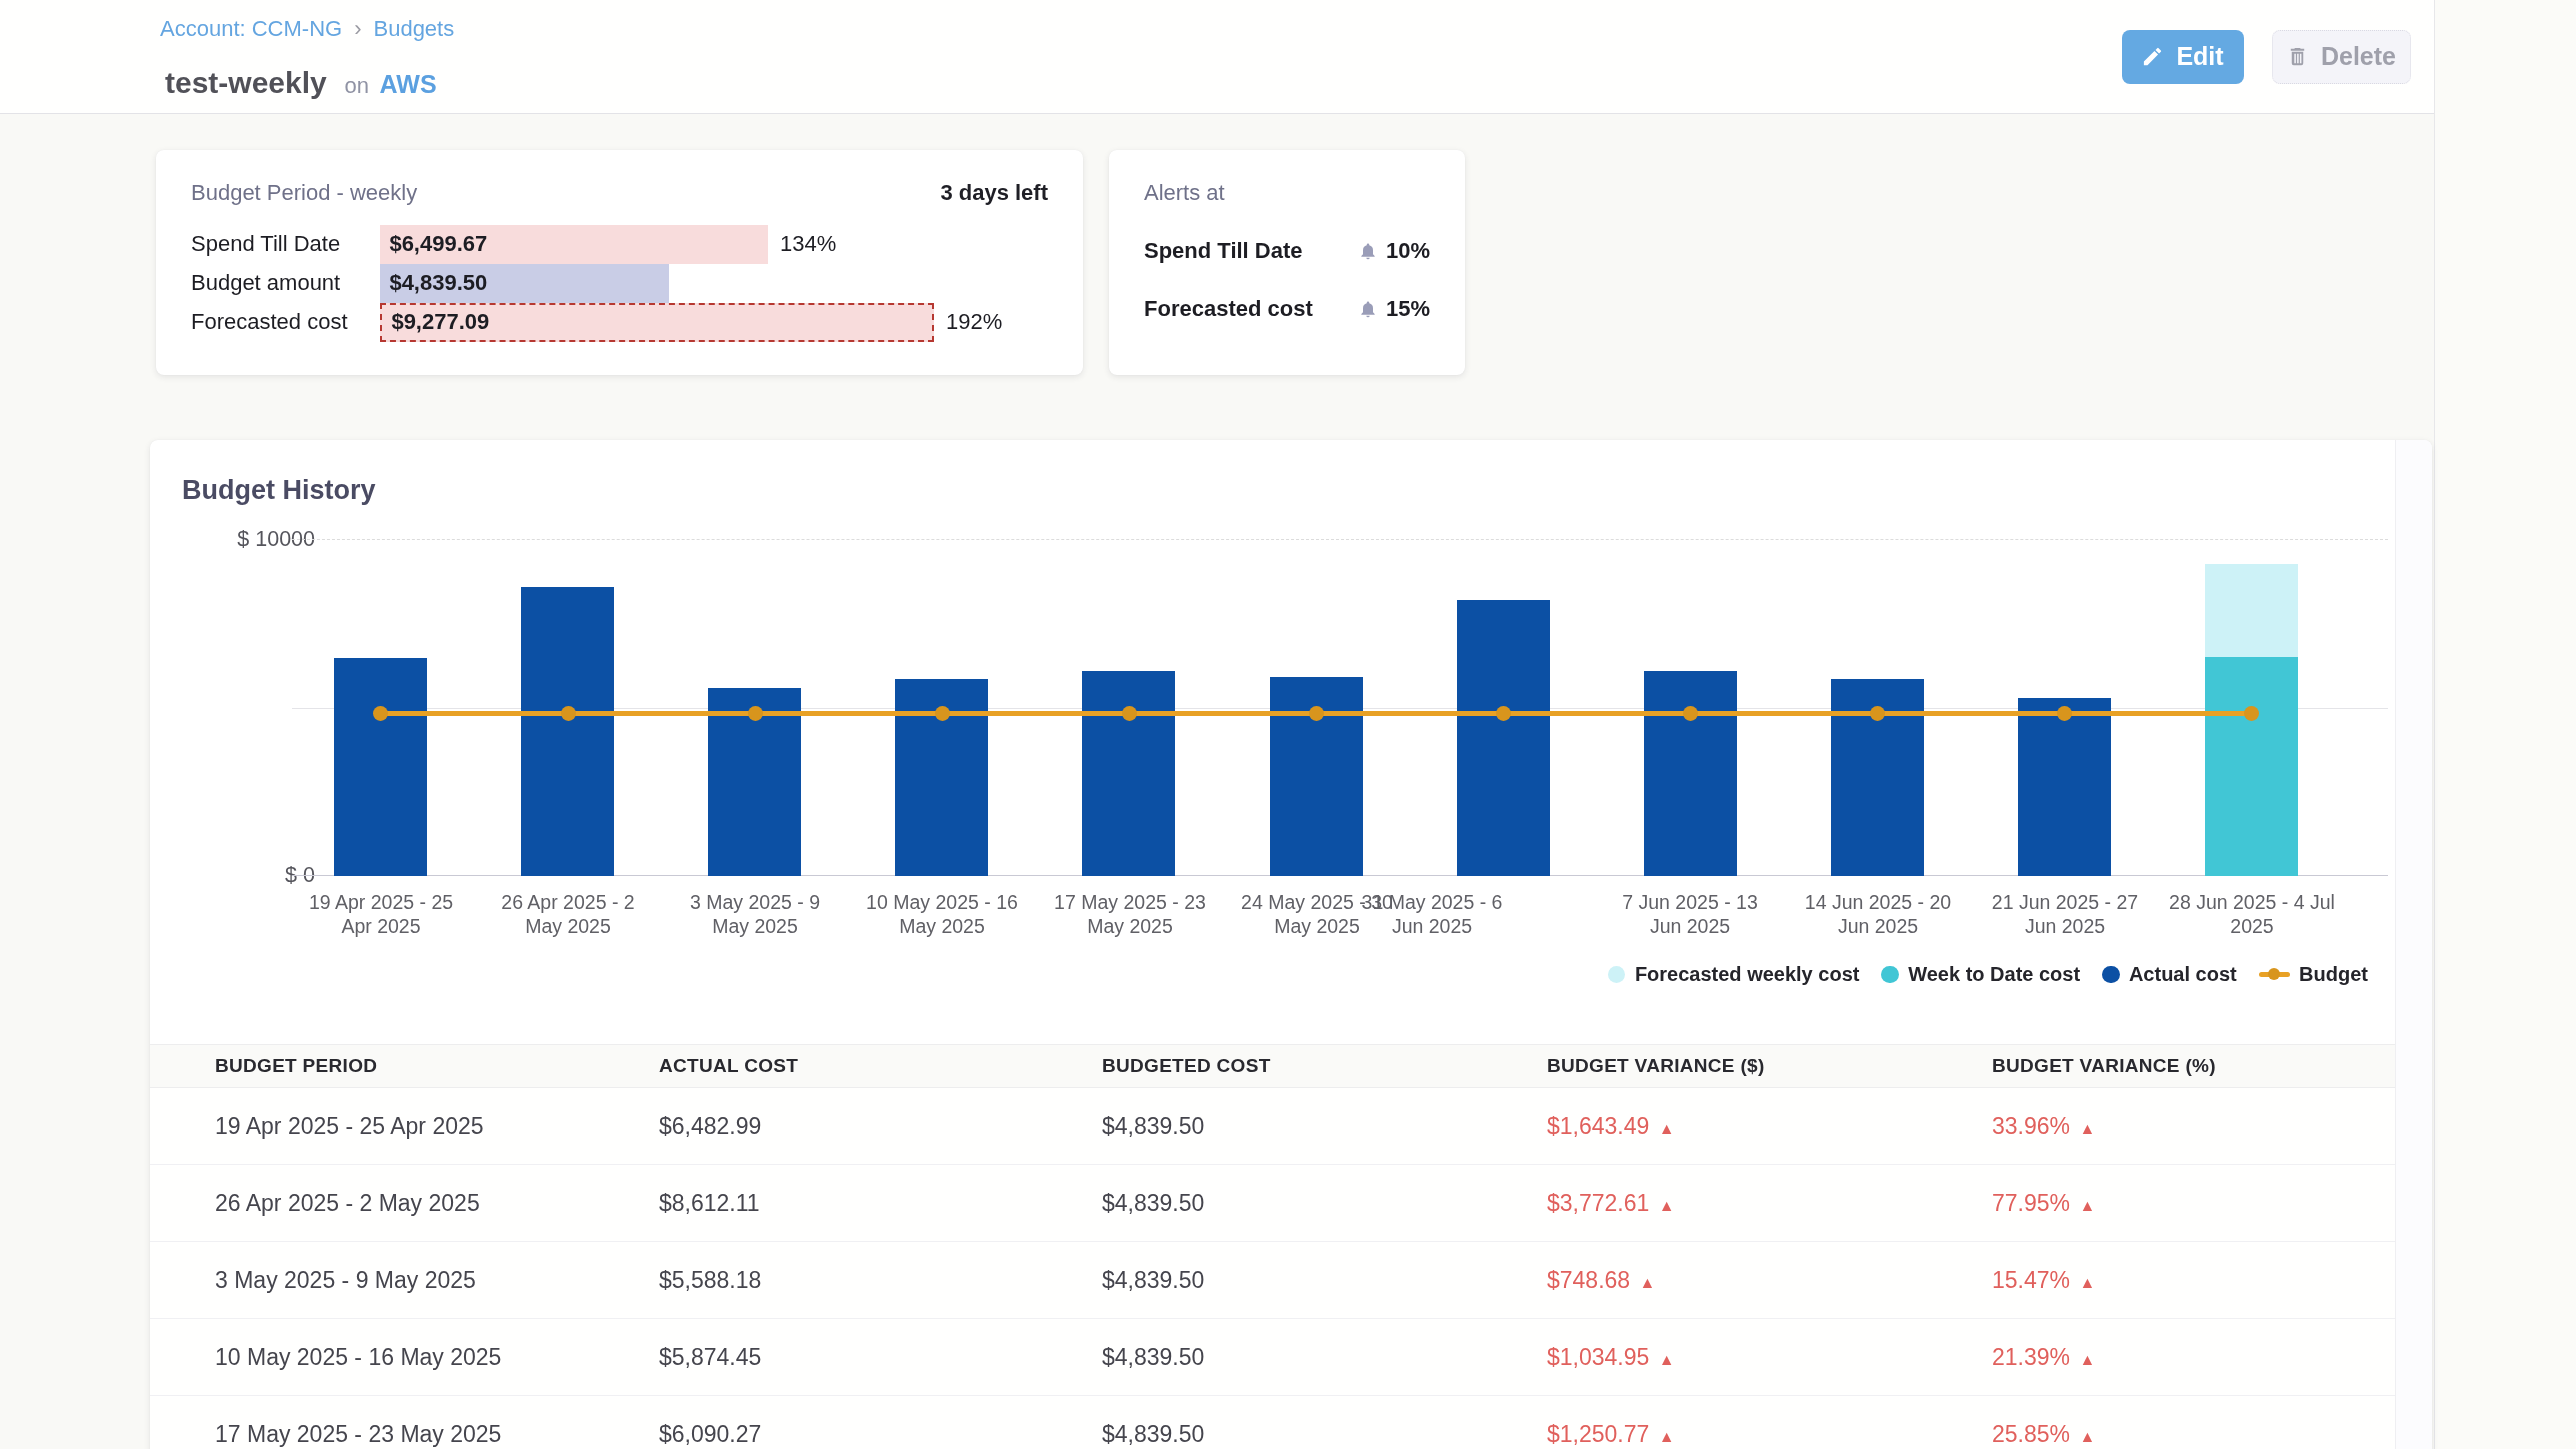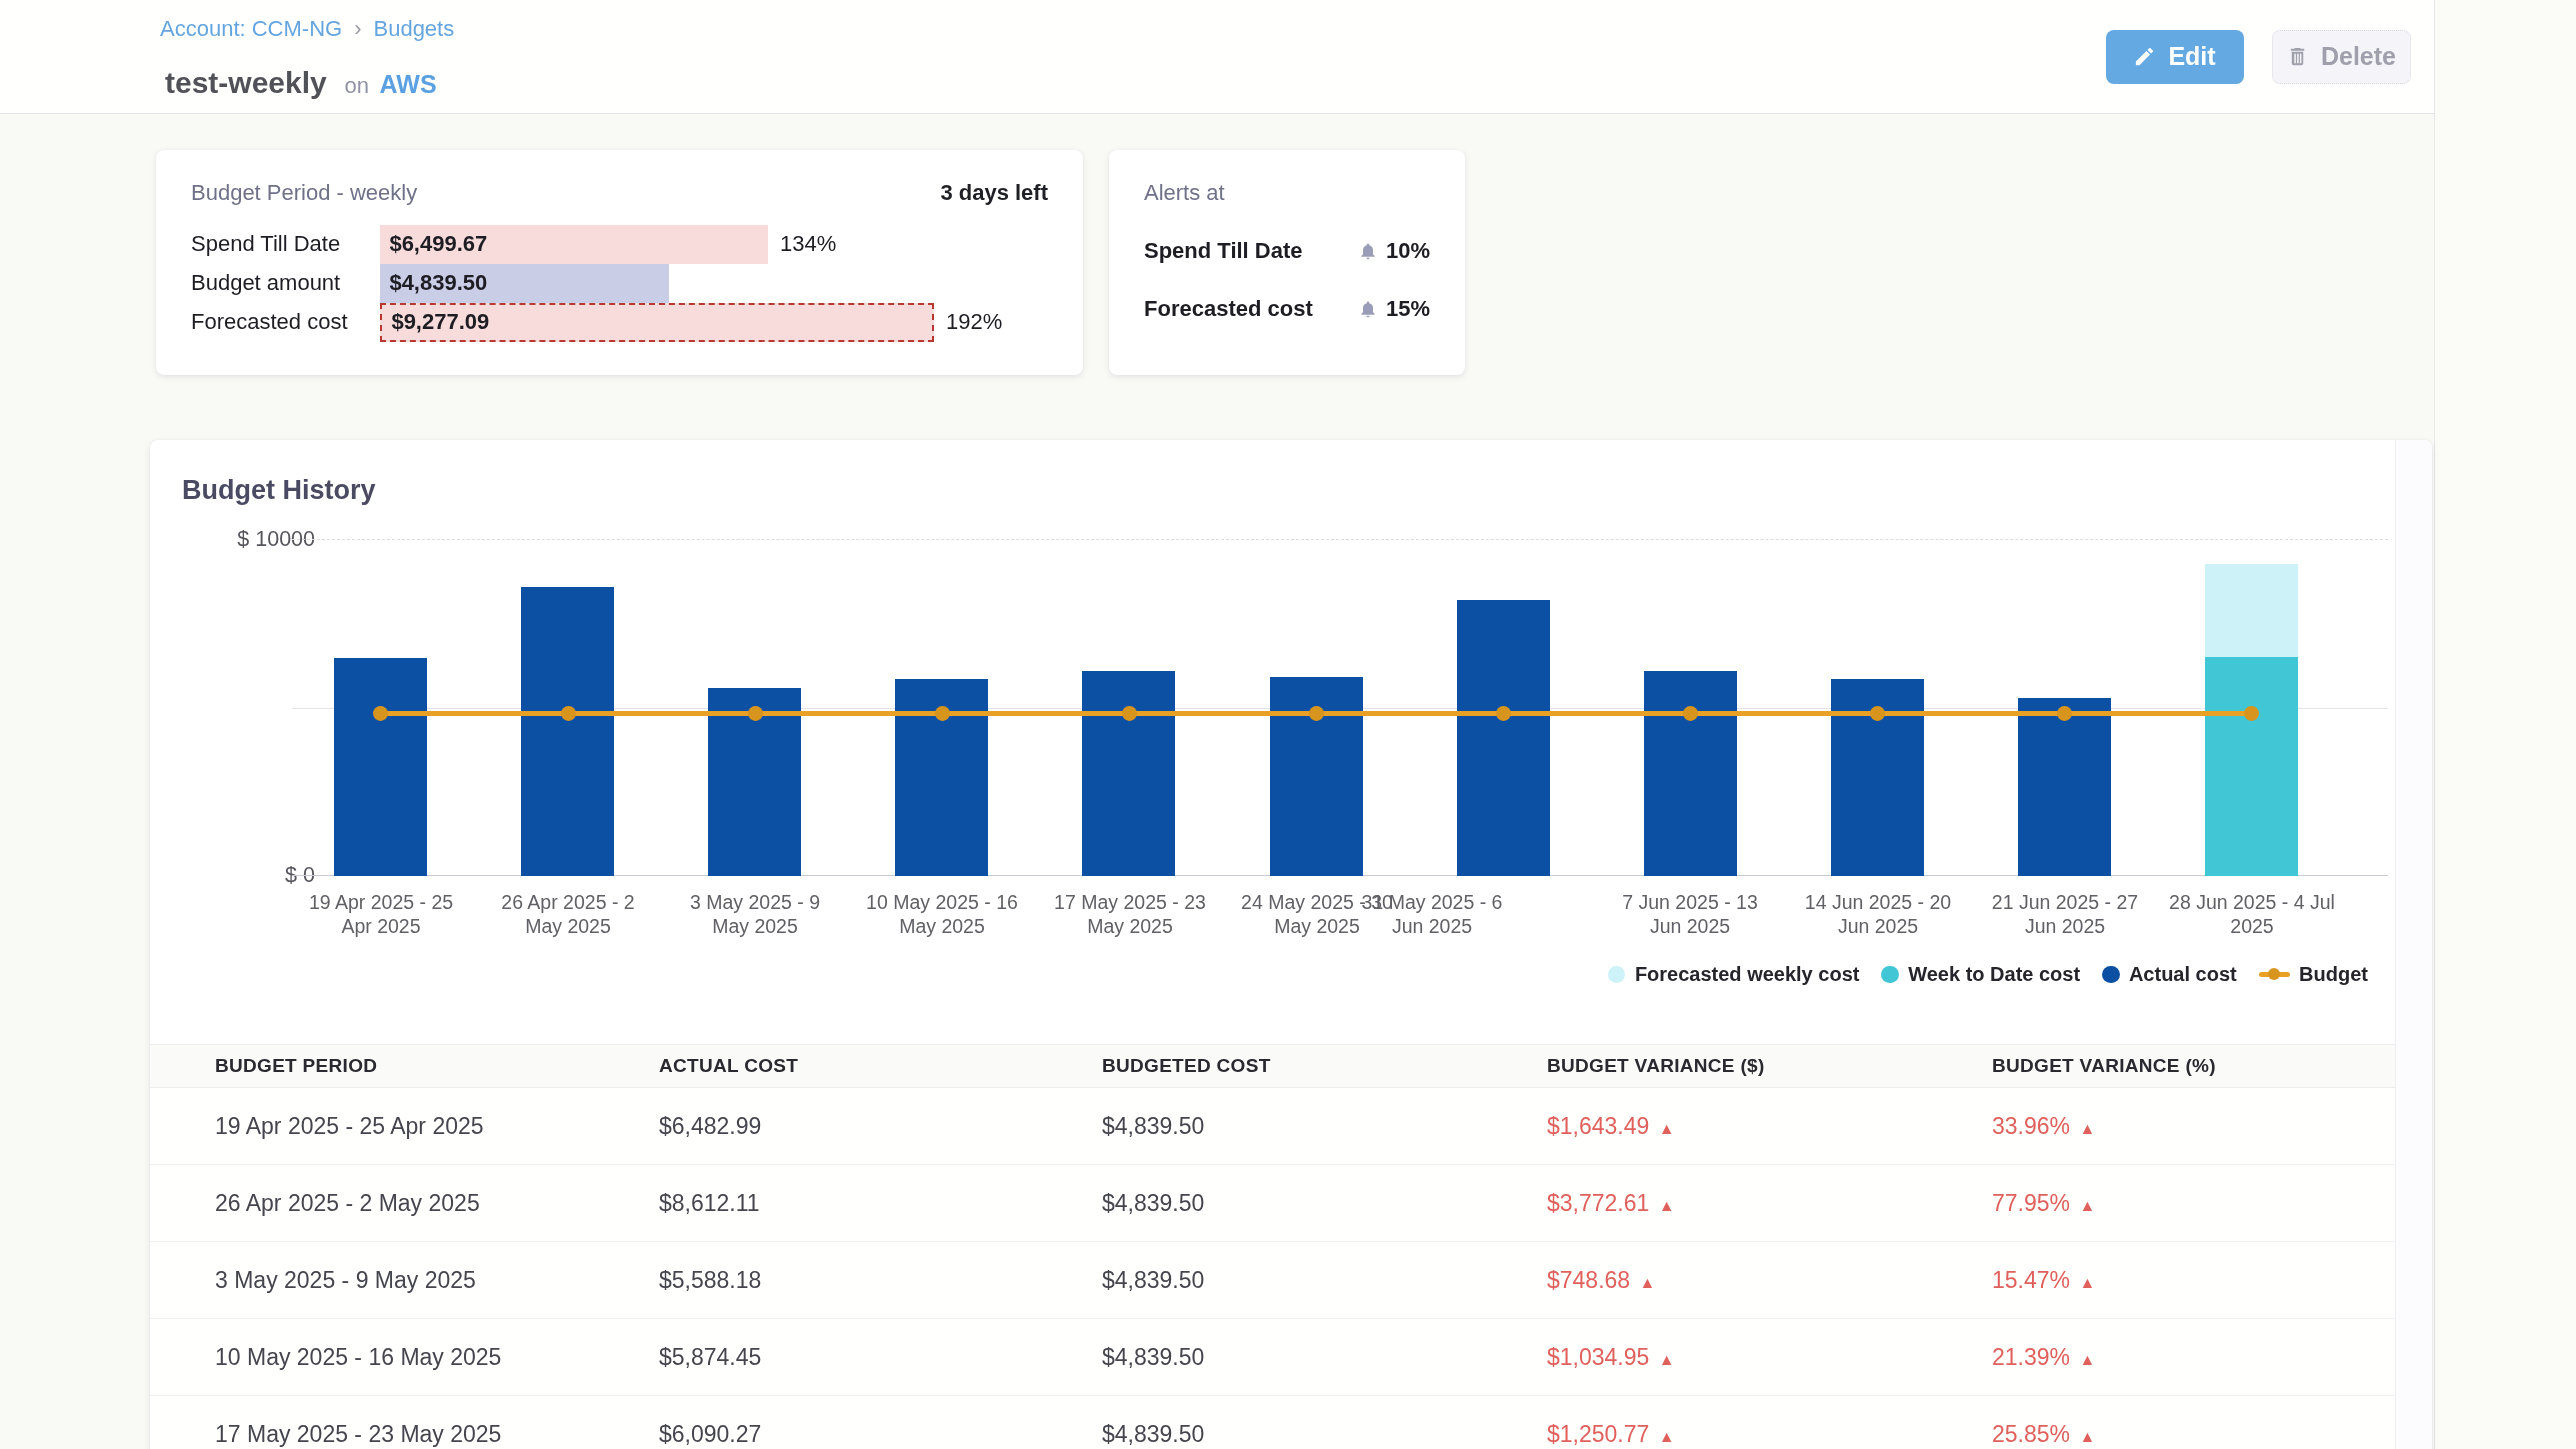--- a/index.html
+++ b/index.html
@@ -16,21 +16,21 @@
   .breadcrumb a{color:#64a5e0;text-decoration:none;cursor:pointer;}
   .crumb-sep{margin:0 12px;color:#9b9ba3;}
   .title-row{position:absolute;left:158px;top:59px;display:flex;align-items:baseline;}
   .page-title{font-size:30px;font-weight:700;color:#515158;margin:7px;}
   .title-on{font-size:22px;color:#9093a4;margin:0 10.7px;}
   .title-platform{font-size:25px;font-weight:800;color:#5ba0e0;}
   .actions{position:absolute;top:29.5px;right:23.5px;display:flex;gap:28px;}
   .btn{display:flex;align-items:center;justify-content:center;gap:12px;height:54px;
     border-radius:8px;font-size:25px;font-weight:600;cursor:pointer;border:none;
     font-family:inherit;}
-  .btn-edit{width:138px;background:#64a9e2;color:#ffffff;}
+  .btn-edit{width:122px;background:#64a9e2;color:#ffffff;}
   .btn-delete{width:139px;background:#f4f4f9;color:#9fa0ab;border:1.3px dotted #d9d9e3;}
 
   
   .cards-row{position:absolute;left:156px;top:150px;display:flex;gap:26px;}
   .card{background:#ffffff;border-radius:8px;box-shadow:0 2px 6.7px rgba(40,41,61,.10),0 0 1.3px rgba(40,41,61,.06);}
   .period-card{width:927px;height:225px;box-sizing:border-box;padding:29.5px 35px 0 35px;}
   .card-head{display:flex;justify-content:space-between;align-items:baseline;}
   .card-title{font-size:22px;font-weight:500;color:#6f7189;}
   .days-left{font-size:22px;font-weight:600;color:#1f1f26;}
   .meters{margin-top:19px;}

